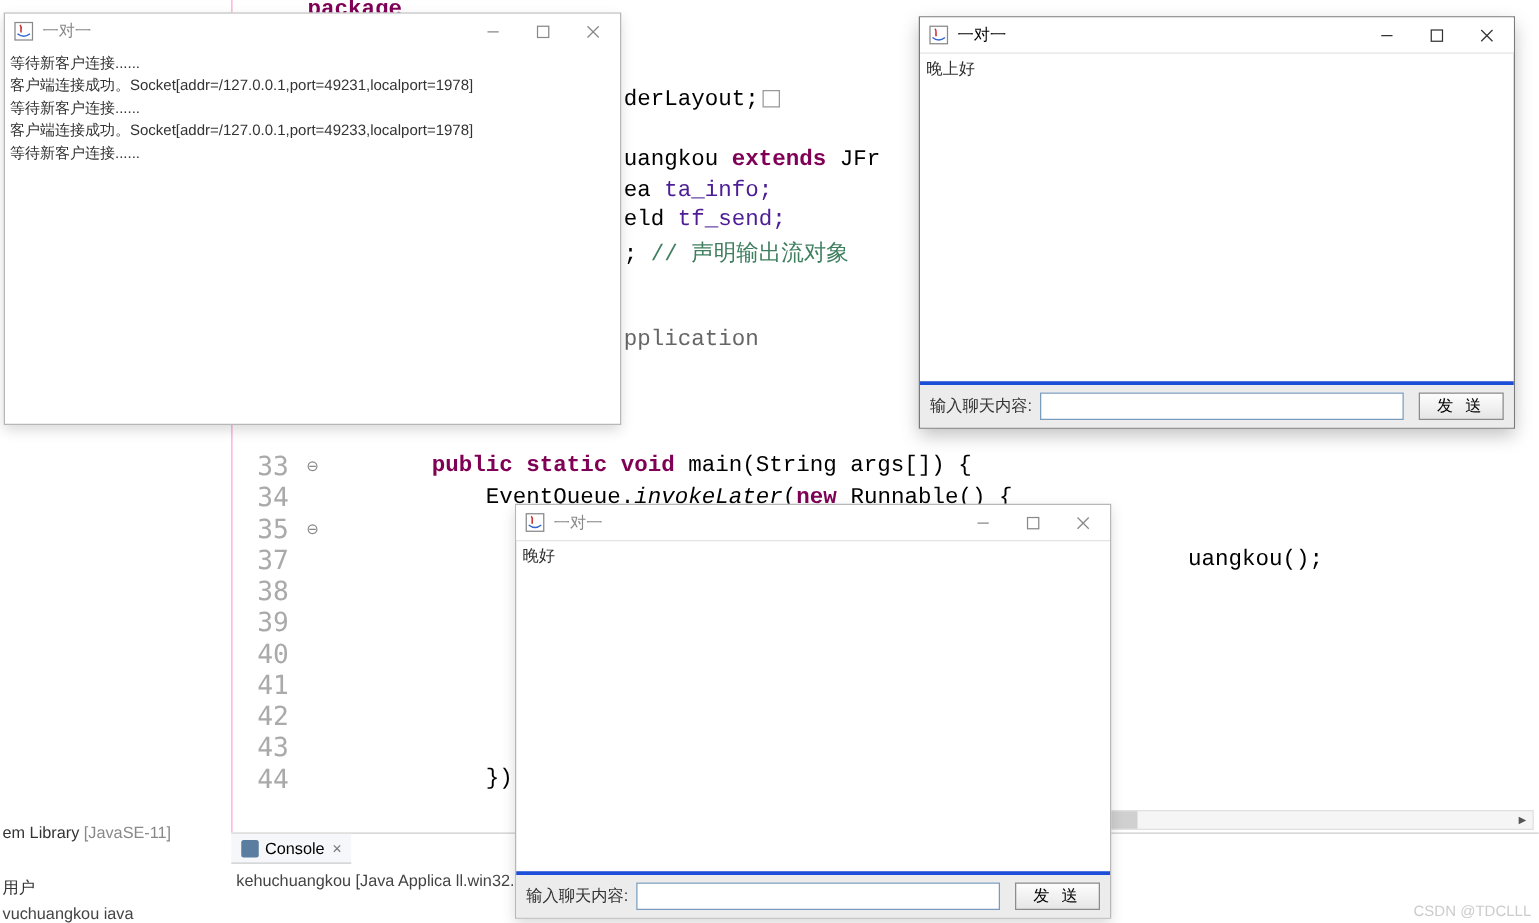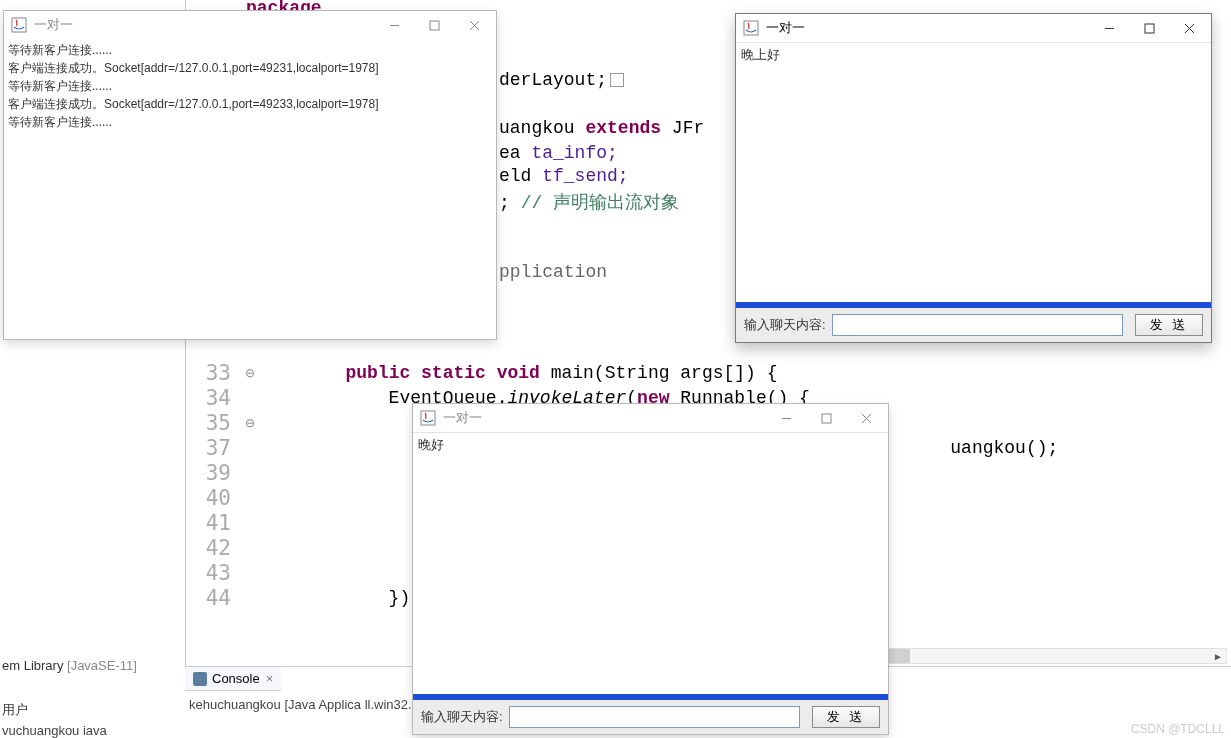--- a/index.html
+++ b/index.html
@@ -121,21 +121,21 @@
 .winbtn svg { width: 11px; height: 11px; }
 .win .log { padding: 2px 4px; font-size: 12px; color: #333; line-height: 18px; white-space: pre; overflow: hidden; }
 .chat-msgarea {
   flex: 1; border-top: 1px solid #e3e3e3;
   padding: 3px 5px; color: #333; font-size: 13px;
 }
 .chat-input-row {
   display: flex; align-items: center;
   padding: 6px 8px;
   background: #ececec;
-  border-top: 6px solid #1d4ed8;
+  border-top: 3px solid #1d4ed8;
 }
 .chat-label { margin-right: 6px; font-size: 13px; color: #333; white-space: nowrap; }
 .chat-field {
   flex: 1; height: 22px;
   border: 1px solid #7a9cbc;
   background: #fff;
   padding: 0 4px;
 }
 .chat-send {
   margin-left: 12px; height: 22px;
@@ -193,20 +193,25 @@
           </div>
           <div class="code-line">
             <div class="gutter">35</div>
             <div class="gutter-mark">⊖</div>
             <div class="code-text code-font">                </div>
           </div>
           <div class="code-line">
             <div class="gutter">37</div>
             <div class="gutter-mark"></div>
             <div class="code-text code-font">                                                                uangkou();</div>
+          </div>
+          <div class="code-line">
+            <div class="gutter">38</div>
+            <div class="gutter-mark"></div>
+            <div class="code-text code-font"></div>
           </div>
           <div class="code-line">
             <div class="gutter">39</div>
             <div class="gutter-mark"></div>
             <div class="code-text code-font"></div>
           </div>
           <div class="code-line">
             <div class="gutter">40</div>
             <div class="gutter-mark"></div>
             <div class="code-text code-font"></div>

